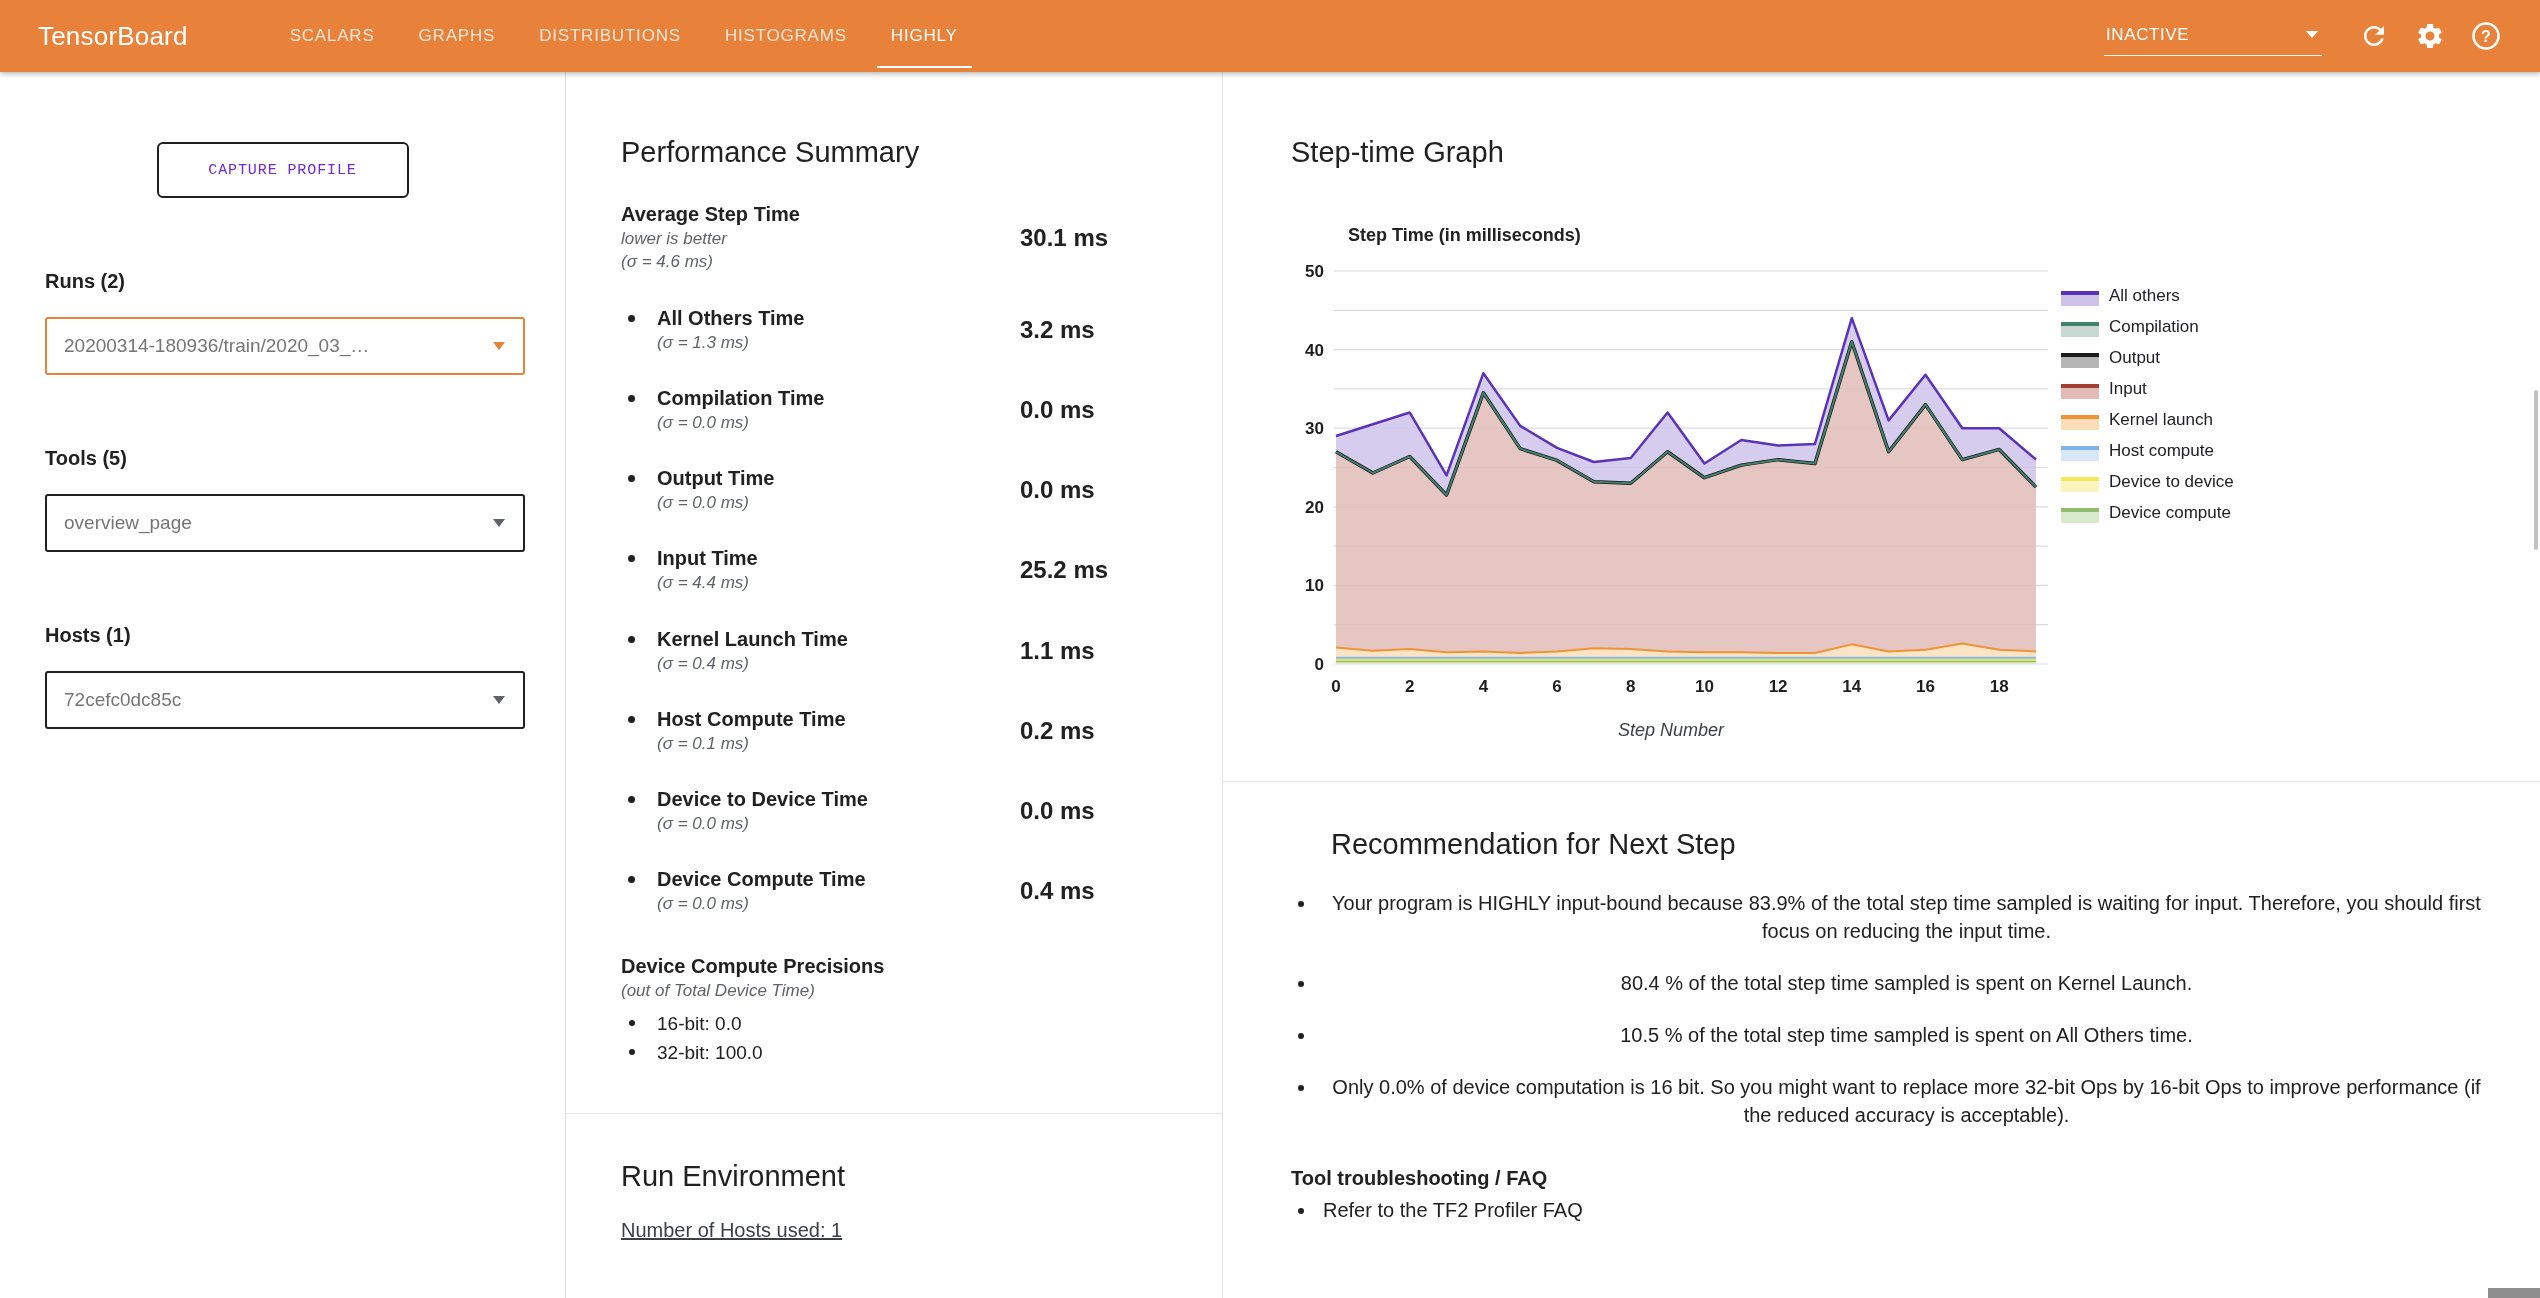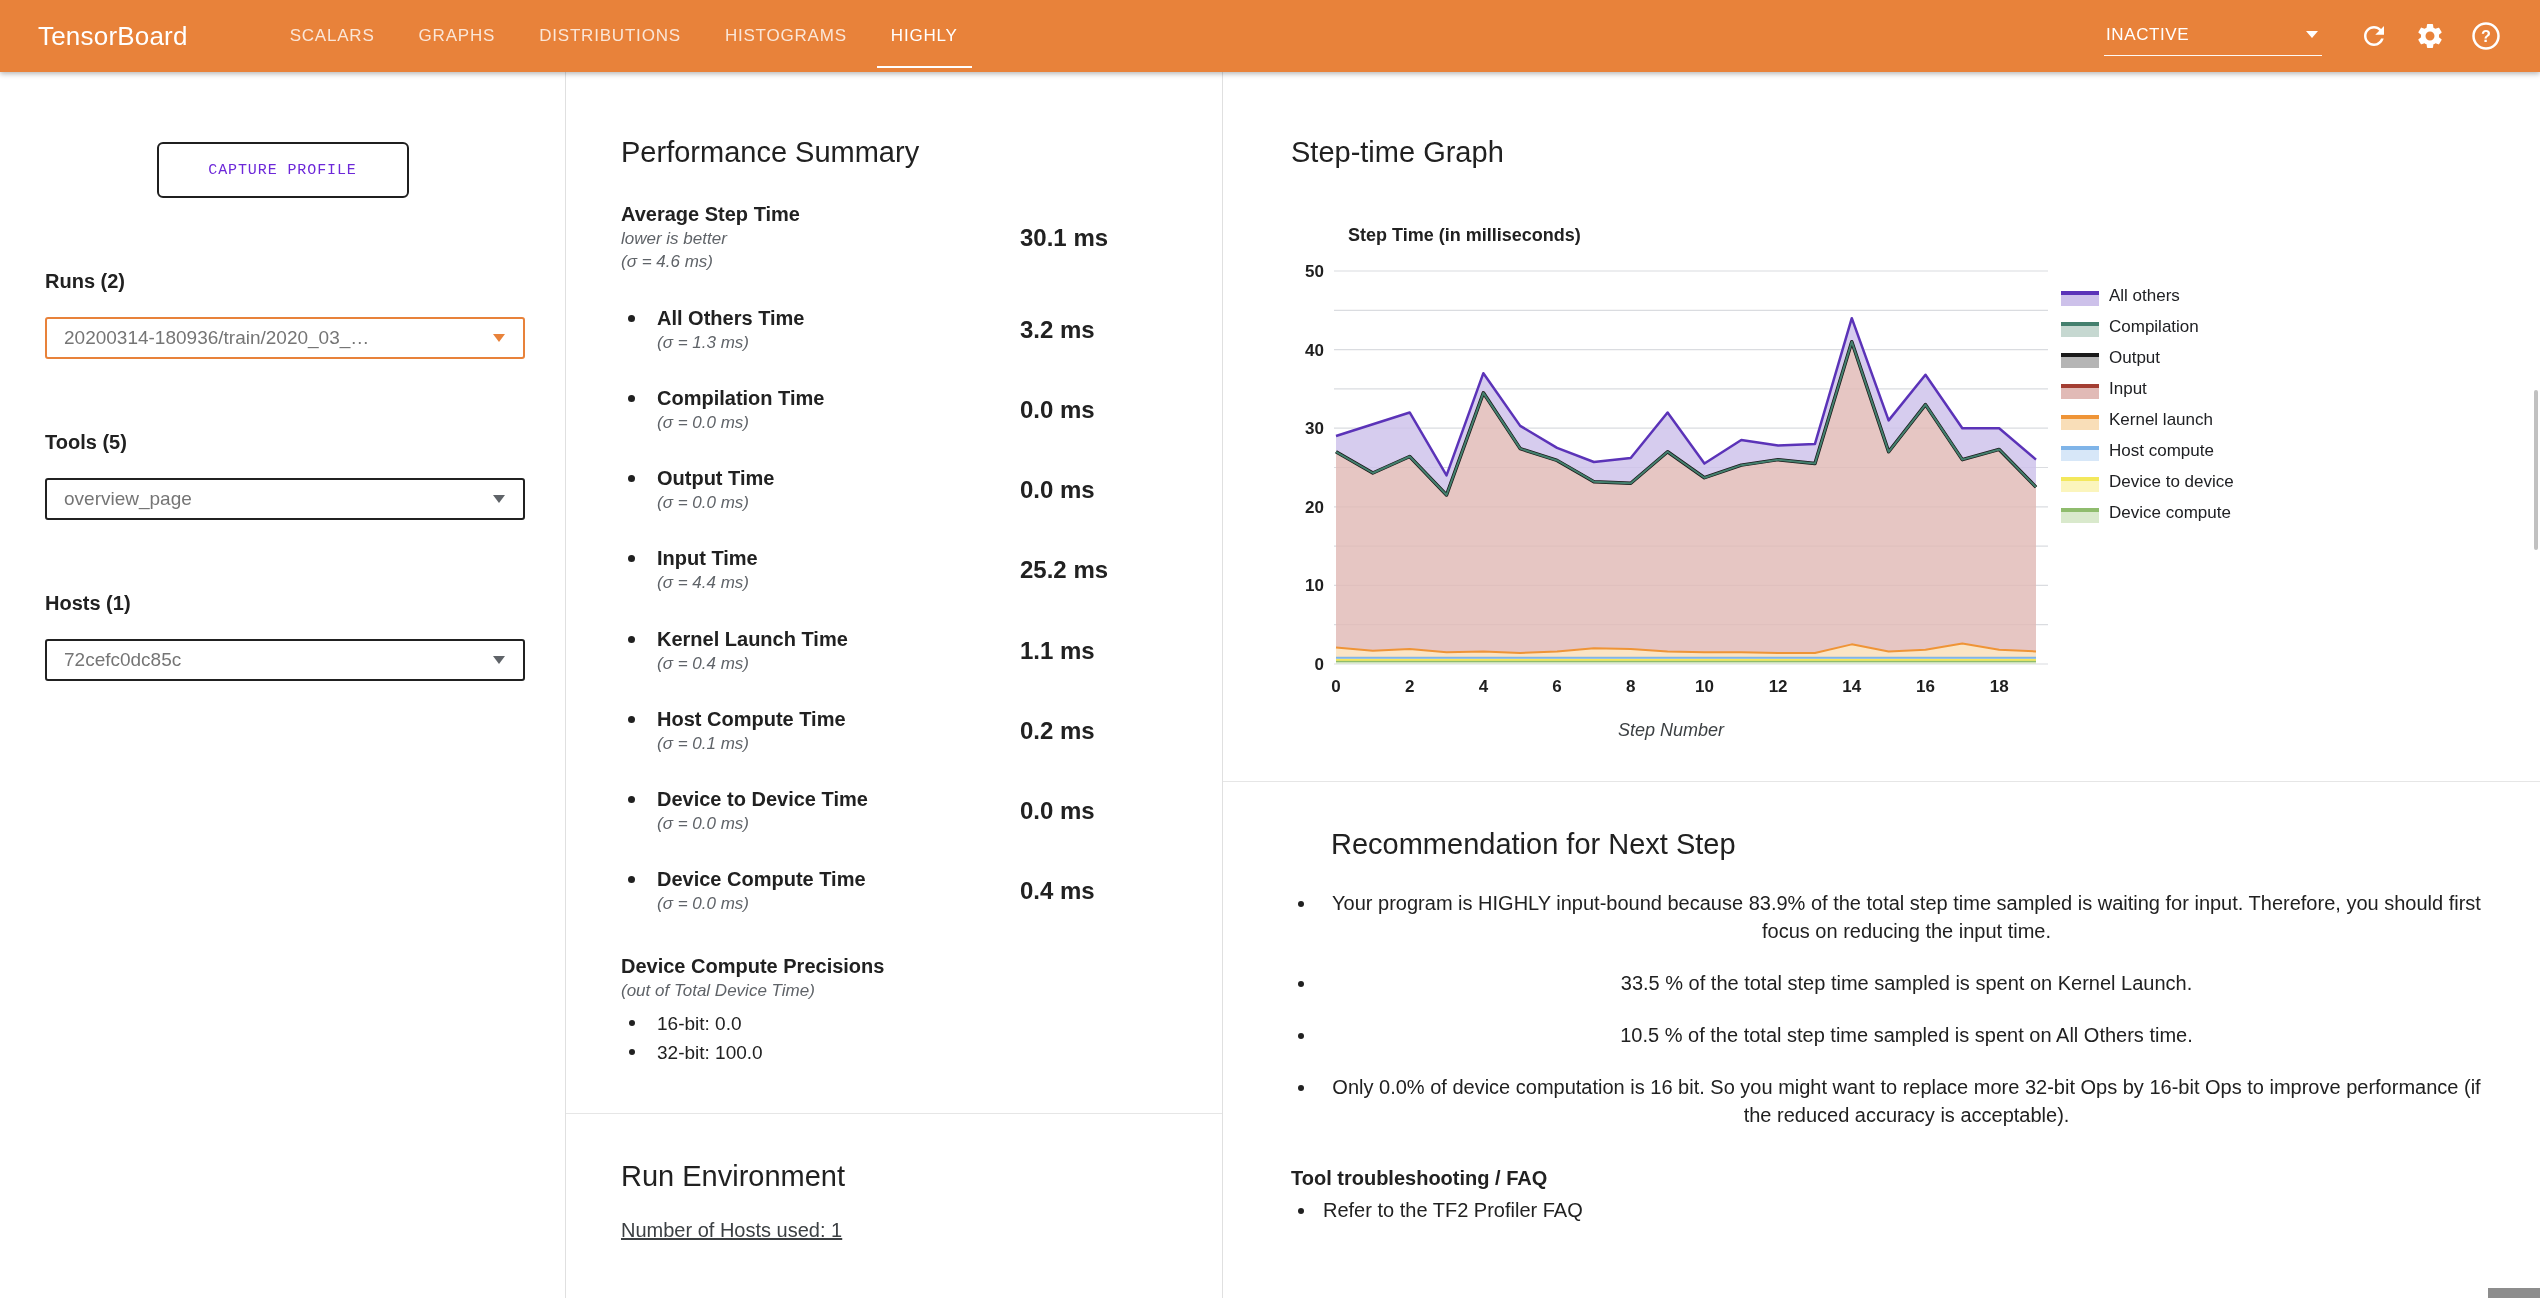--- a/index.html
+++ b/index.html
@@ -29,21 +29,21 @@
   .sidebar { width:565px; padding-top:70px; flex:none; }
   .col-middle { width:657px; flex:none; border-left:1px solid #e0e0e0; padding:64px 42px 0 55px; }
   .col-right { flex:1; border-left:1px solid #e0e0e0; padding:64px 0 0 68px; position:relative; }
 
   
   .capture-btn { display:block; margin:0 auto; width:252px; height:56px; background:#fff;
                  border:2px solid #1f1f1f; border-radius:6px; font-family:Liberation Mono, monospace; font-size:15px; font-weight:500;
                  letter-spacing:.9px; color:#6d28d9; cursor:pointer; }
   .side-group { margin:0 40px 0 45px; }
   .side-label { font-size:20px; font-weight:700; color:#212121; margin:72px 0 24px 0; }
-  .side-select { height:42px; border:2px solid #212121; border-radius:3px; background:#fff; display:flex;
+  .side-select { height:58px; border:2px solid #212121; border-radius:3px; background:#fff; display:flex;
                  align-items:center; justify-content:space-between; padding:0 18px 0 17px; font-size:19px;
                  color:#757575; cursor:pointer; }
   .side-select.accent { border-color:#e8823a; }
   .caret-down-gray { width:0; height:0; border-left:6px solid transparent; border-right:6px solid transparent;
                      border-top:8px solid #5f6368; }
   .caret-down-orange { width:0; height:0; border-left:6px solid transparent; border-right:6px solid transparent;
                        border-top:8px solid #e8823a; }
   .select-value { white-space:nowrap; overflow:hidden; text-overflow:ellipsis; max-width:420px; }
 
   
@@ -346,21 +346,21 @@
             <span class="legend-label">Device compute</span>
           </div>
         </div>
     </div>
     <div class="x-axis-label">Step Number</div>
     <hr class="right-divider">
     <div class="recommend">
       <div class="section-title" id="rec-title">Recommendation for Next Step</div>
       <ul class="rec-list" id="rec-list">
           <li>Your program is HIGHLY input-bound because 83.9% of the total step time sampled is waiting for input. Therefore, you should first focus on reducing the input time.</li>
-          <li>33.5 % of the total step time sampled is spent on Kernel Launch.</li>
+          <li>80.4 % of the total step time sampled is spent on Kernel Launch.</li>
           <li>10.5 % of the total step time sampled is spent on All Others time.</li>
           <li>Only 0.0% of device computation is 16 bit. So you might want to replace more 32-bit Ops by 16-bit Ops to improve performance (if the reduced accuracy is acceptable).</li>
         </ul>
       <div class="faq-title">Tool troubleshooting / FAQ</div>
       <ul class="faq-list" id="faq-list">
           <li>Refer to the TF2 Profiler FAQ</li>
         </ul>
     </div>
   </div>
 </div>

